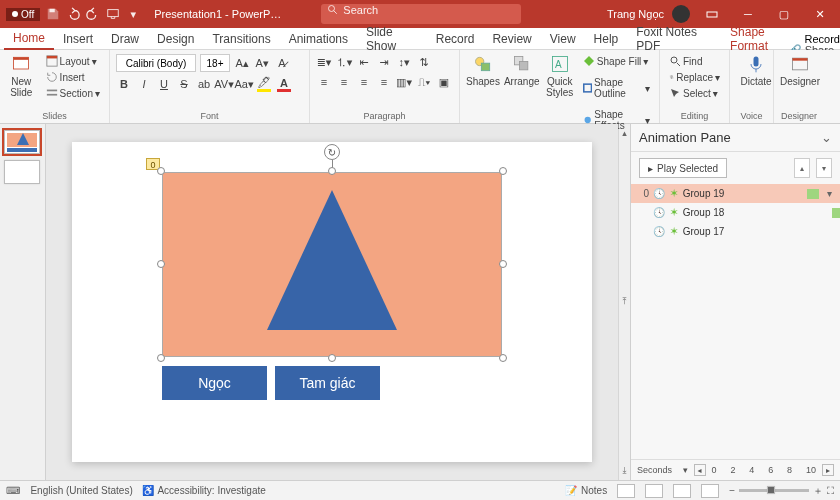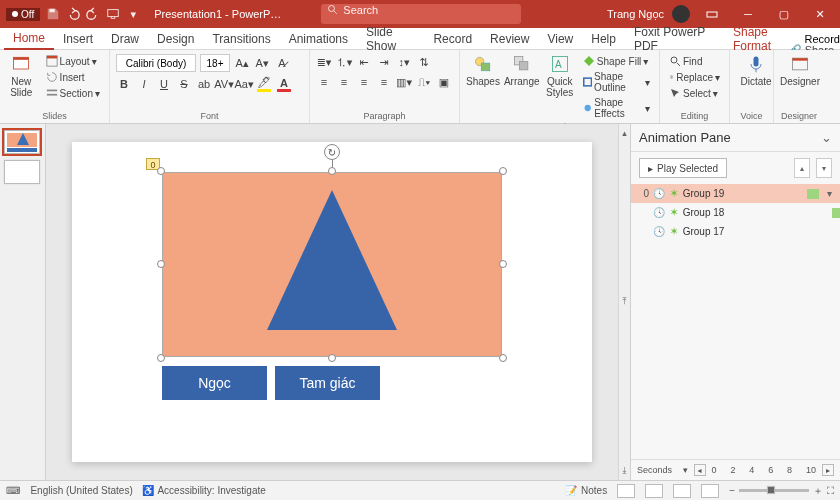--- a/index.html
+++ b/index.html
@@ -161,21 +161,21 @@
   <span class="tab">Insert</span>
   <span class="tab">Draw</span>
   <span class="tab">Design</span>
   <span class="tab">Transitions</span>
   <span class="tab">Animations</span>
   <span class="tab">Slide Show</span>
   <span class="tab">Record</span>
   <span class="tab">Review</span>
   <span class="tab">View</span>
   <span class="tab">Help</span>
-  <span class="tab">Foxit PowerP PDF</span>
+  <span class="tab">Foxit Notes PDF</span>
   <span class="tab context">Shape Format</span>
   <div class="record-pill2"><span class="dot"></span><span>Record</span></div>
   <span class="share">🔗 <span>Share</span></span>
 </div>
 
 <div class="ribbon">
 
   <div class="group" style="width:110px">
     <div class="row" style="align-items:flex-start;gap:6px;">
       <div class="bigbtn">
@@ -289,21 +289,21 @@
           <span>Arrange</span>
         </div>
       <div class="bigbtn">
           <svg viewBox="0 0 24 24">
             <rect x="3" y="3" width="18" height="18" fill="none" stroke="#4a8"></rect>
             <text x="6" y="17" font-size="12" fill="#4a8">A</text>
           </svg>
           <span style="white-space:pre-line;text-align:center">Quick
 Styles</span>
         </div>
-      <div style="display:flex;flex-direction:column;gap:2px;">
+      <div style="display:flex;flex-direction:column;gap:8px;">
         <div class="btn"><svg viewBox="0 0 12 12">
               <path d="M6 1l5 5-5 5-5-5z" fill="#6bbf3a"></path>
             </svg><span>Shape Fill</span> ▾</div>
         <div class="btn"><svg viewBox="0 0 12 12">
               <rect x="1" y="1" width="10" height="10" fill="none" stroke="#3b6fb5" stroke-width="2"></rect>
             </svg><span>Shape Outline</span> ▾</div>
         <div class="btn"><svg viewBox="0 0 12 12">
               <circle cx="6" cy="6" r="4" fill="#5aa6e6"></circle>
             </svg><span>Shape Effects</span> ▾</div>
       </div>

